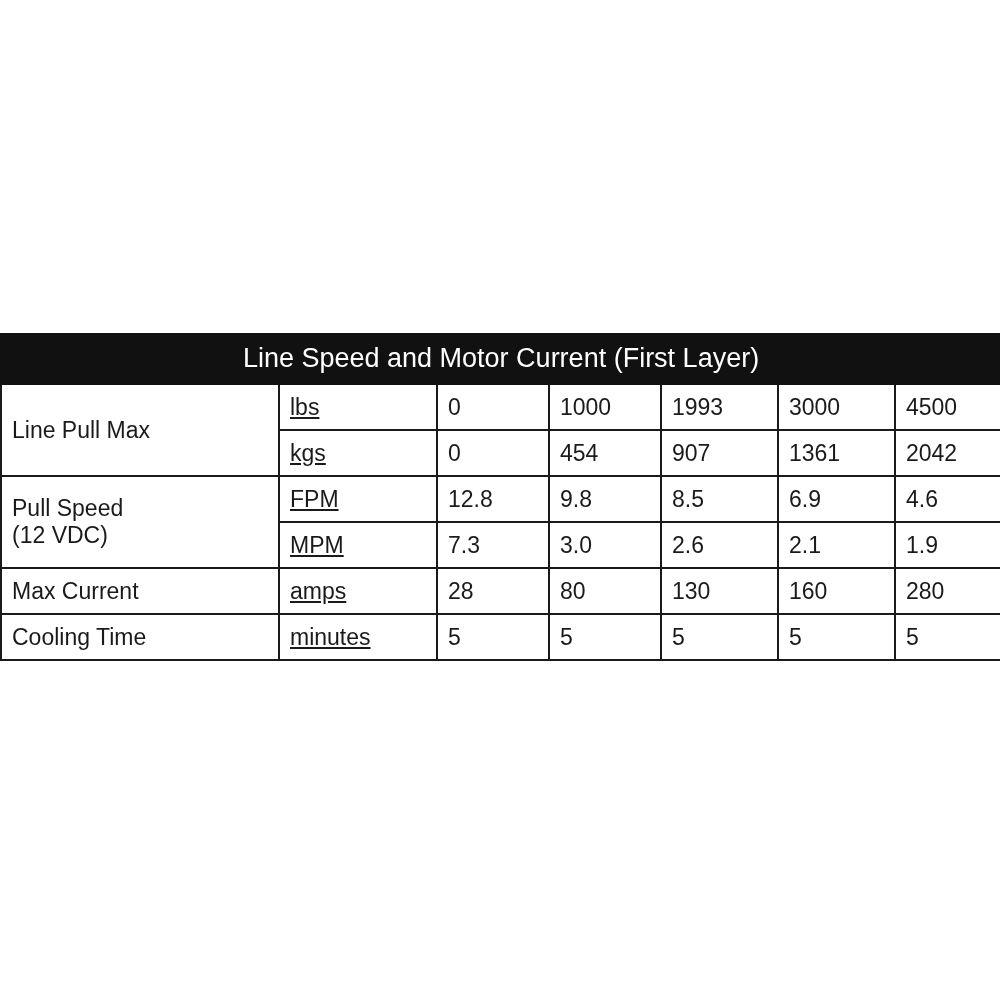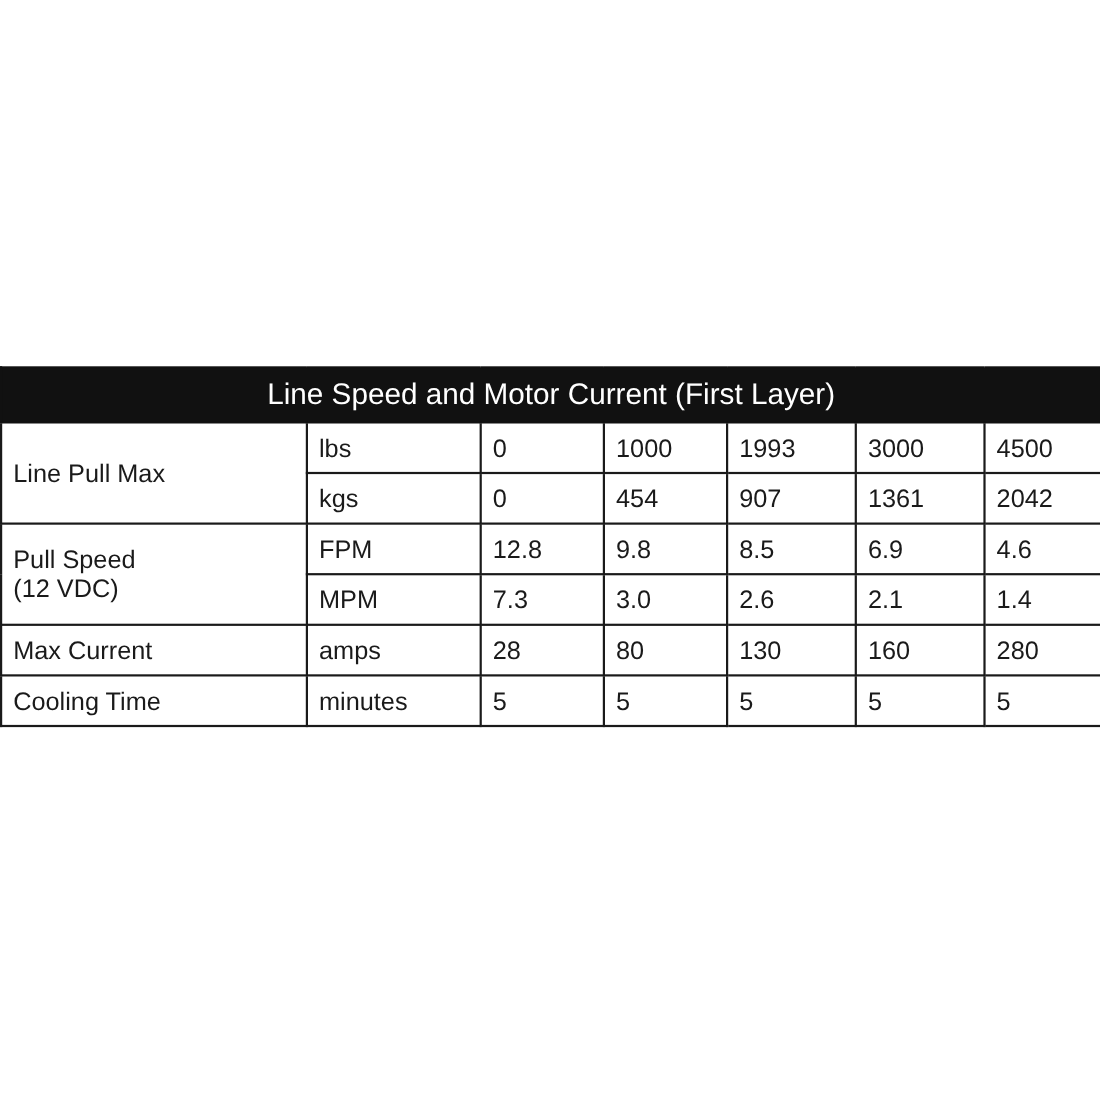--- a/index.html
+++ b/index.html
@@ -56,20 +56,21 @@
     border: 2px solid #111111;
   }
 
   .row-h-single { height: 46px; }
 
   td.label-cell {
     font-size: 23px;
   }
   td.unit-cell {
     font-size: 23px;
+    text-decoration: underline;
   }
   td.value-cell {
     font-size: 23px;
   }
 
   .label-two-line {
     display: block;
     line-height: 1.18;
   }
 </style>
@@ -123,21 +124,21 @@
           <td class="value-cell">8.5</td>
           <td class="value-cell">6.9</td>
           <td class="value-cell">4.6</td>
         </tr>
         <tr class="row-h-single">
           <td class="unit-cell">MPM</td>
           <td class="value-cell">7.3</td>
           <td class="value-cell">3.0</td>
           <td class="value-cell">2.6</td>
           <td class="value-cell">2.1</td>
-          <td class="value-cell">1.4</td>
+          <td class="value-cell">1.9</td>
         </tr>
         <tr class="row-h-single">
           <td class="label-cell">Max Current</td>
           <td class="unit-cell">amps</td>
           <td class="value-cell">28</td>
           <td class="value-cell">80</td>
           <td class="value-cell">130</td>
           <td class="value-cell">160</td>
           <td class="value-cell">280</td>
         </tr>

